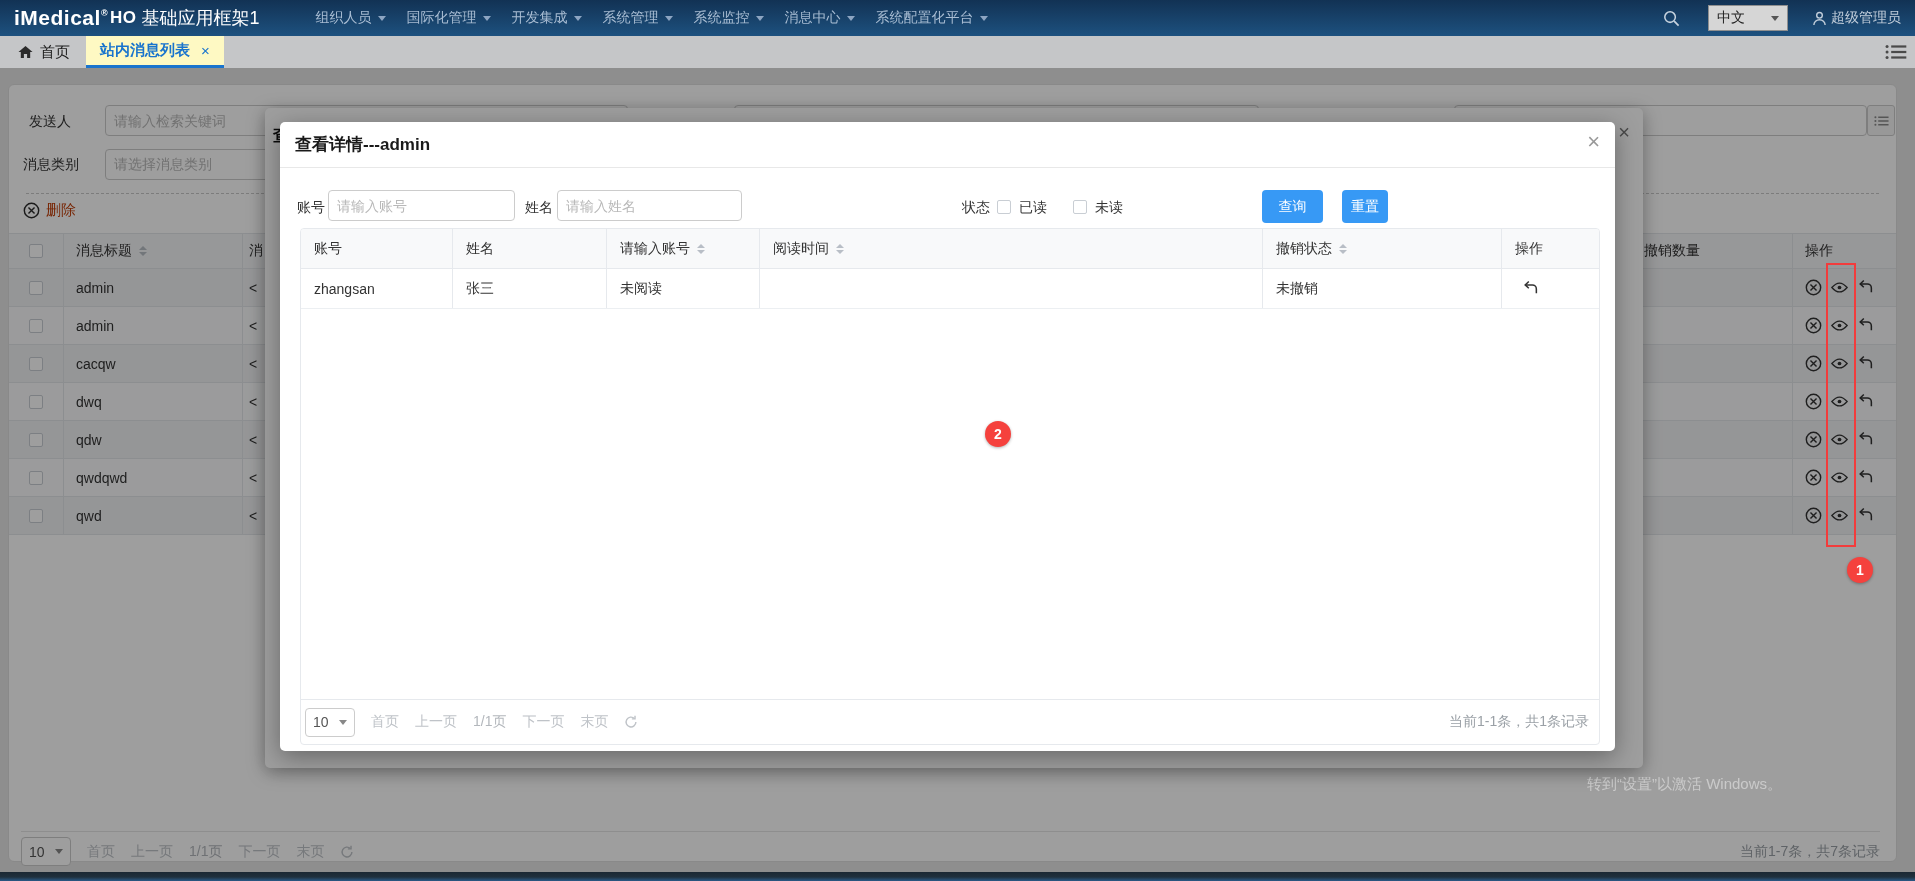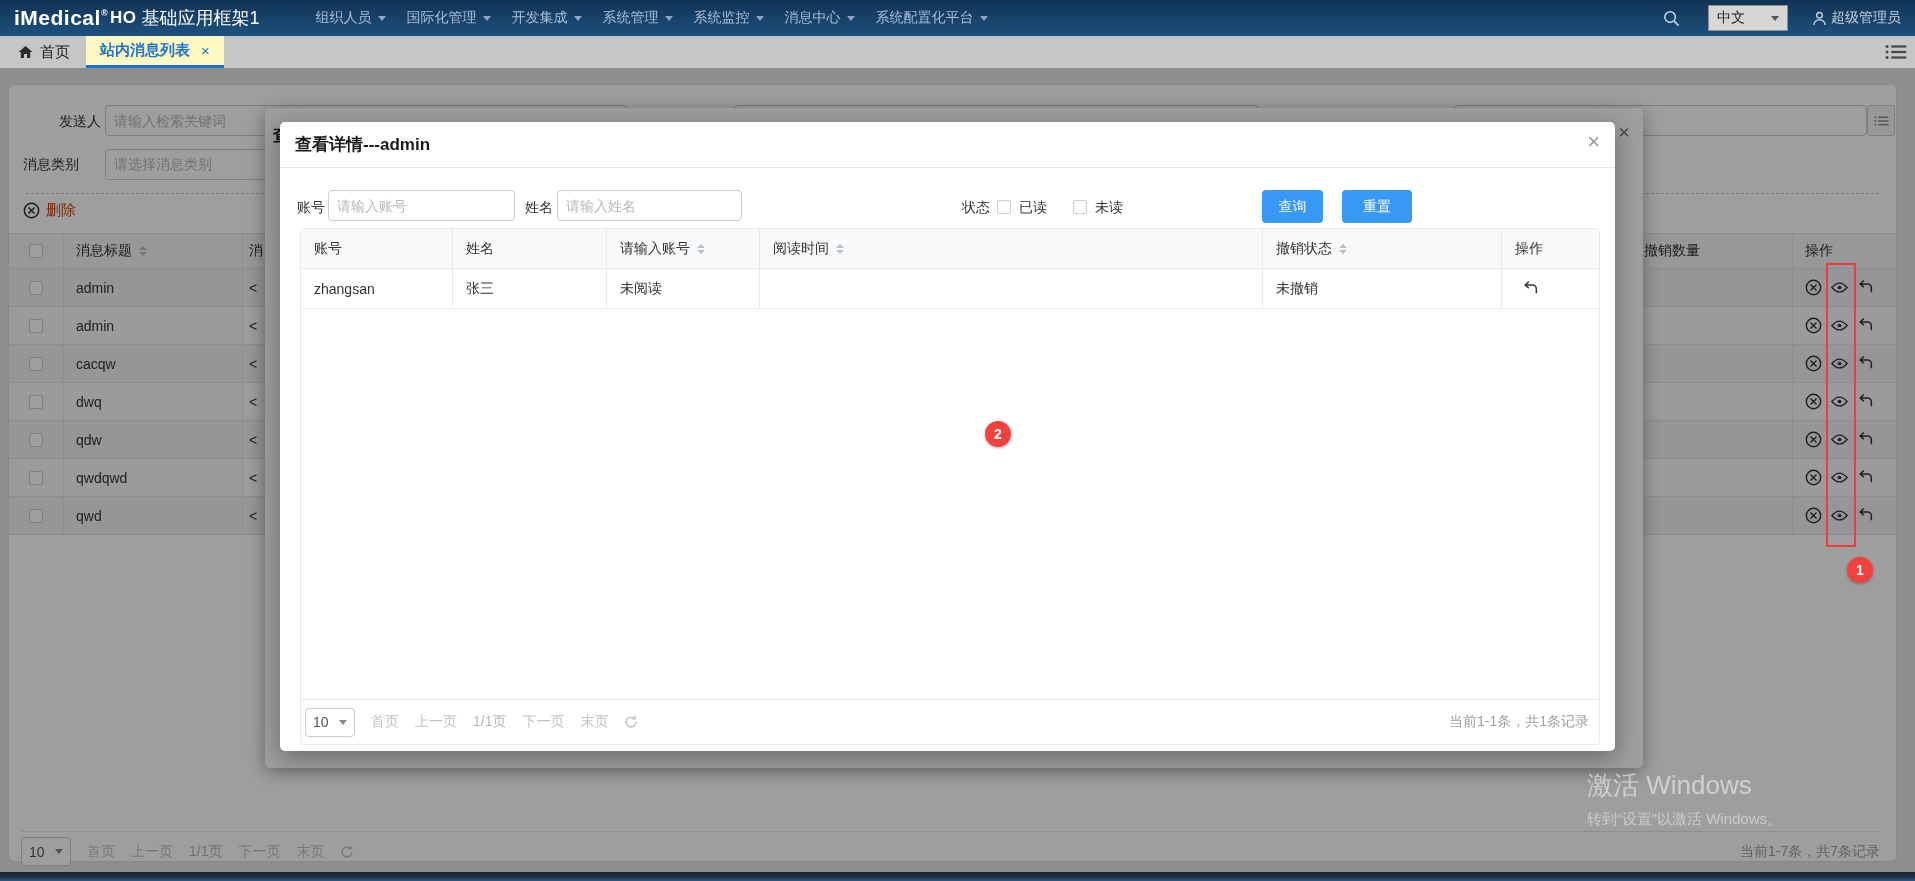--- a/index.html
+++ b/index.html
@@ -200,21 +200,21 @@
         <circle cx="1.5" cy="10" r="1.1"></circle>
         <rect x="4.5" y="1.2" width="11" height="1.6"></rect>
         <rect x="4.5" y="5.2" width="11" height="1.6"></rect>
         <rect x="4.5" y="9.2" width="11" height="1.6"></rect>
       </svg>
   </div>
 
   <div class="content">
     <div class="panel">
 
-      <span class="fld-label" style="left:20px; top:28px;margin-left:30px;">发送人</span>
+      <span class="fld-label" style="left:20px; top:28px;">发送人</span>
       <input class="txt-input" style="left: 96px; top: 20px; width: 523px;" placeholder="请输入检索关键词">
       <input class="txt-input" style="left: 725px; top: 20px; width: 525px;">
       <input class="txt-input" style="left: 1445px; top: 20px; width: 413px;">
       <div class="icon-btn-list" style="left:1858px; top:20px;">
         <svg viewBox="0 0 16 12" fill="currentColor">
             <circle cx="1.5" cy="2" r="1.1"></circle>
             <circle cx="1.5" cy="6" r="1.1"></circle>
             <circle cx="1.5" cy="10" r="1.1"></circle>
             <rect x="4.5" y="1.2" width="11" height="1.6"></rect>
             <rect x="4.5" y="5.2" width="11" height="1.6"></rect>
@@ -485,21 +485,20 @@
   </div>
 
   <div class="dialog-behind">
     <span class="bd-title">查</span>
     <span class="bd-close">×</span>
   </div>
 
   <div class="overlay"></div>
 
   <div class="watermark">
-    <div class="w1">激活 Windows</div>
     <div class="w2">转到“设置”以激活 Windows。</div>
   </div>
 
   <div class="taskbar-strip"></div>
 
   <div class="modal">
     <div class="m-head">
       <span class="m-title">查看详情---admin</span>
     </div>
     <span class="m-close">×</span>
@@ -507,21 +506,21 @@
     <span class="m-lbl" style="left:17px; top:77px;">账号</span>
     <input class="txt-input" style="left: 48px; top: 68px; width: 187px;" placeholder="请输入账号">
     <span class="m-lbl" style="left:245px; top:77px;">姓名</span>
     <input class="txt-input" style="left: 277px; top: 68px; width: 185px;" placeholder="请输入姓名">
     <span class="m-lbl" style="left:682px; top:77px;">状态</span>
     <span class="checkbox" style="position:absolute; left:717px; top:78px;"></span>
     <span class="m-cb-lbl" style="left:739px; top:77px;">已读</span>
     <span class="checkbox" style="position:absolute; left:793px; top:78px;"></span>
     <span class="m-cb-lbl" style="left:815px; top:77px;">未读</span>
     <button class="btn" style="left:982px; top:68px; width:61px;">查询</button>
-    <button class="btn" style="left:1062px; top:68px; width:70px;">重置</button>
+    <button class="btn" style="left:1062px; top:68px; width:46px;">重置</button>
 
     <div class="m-table">
       <div class="m-row hd">
         <div class="mc">
             <span>账号</span>
           </div>
         <div class="mc">
             <span>姓名</span>
           </div>
         <div class="mc">

